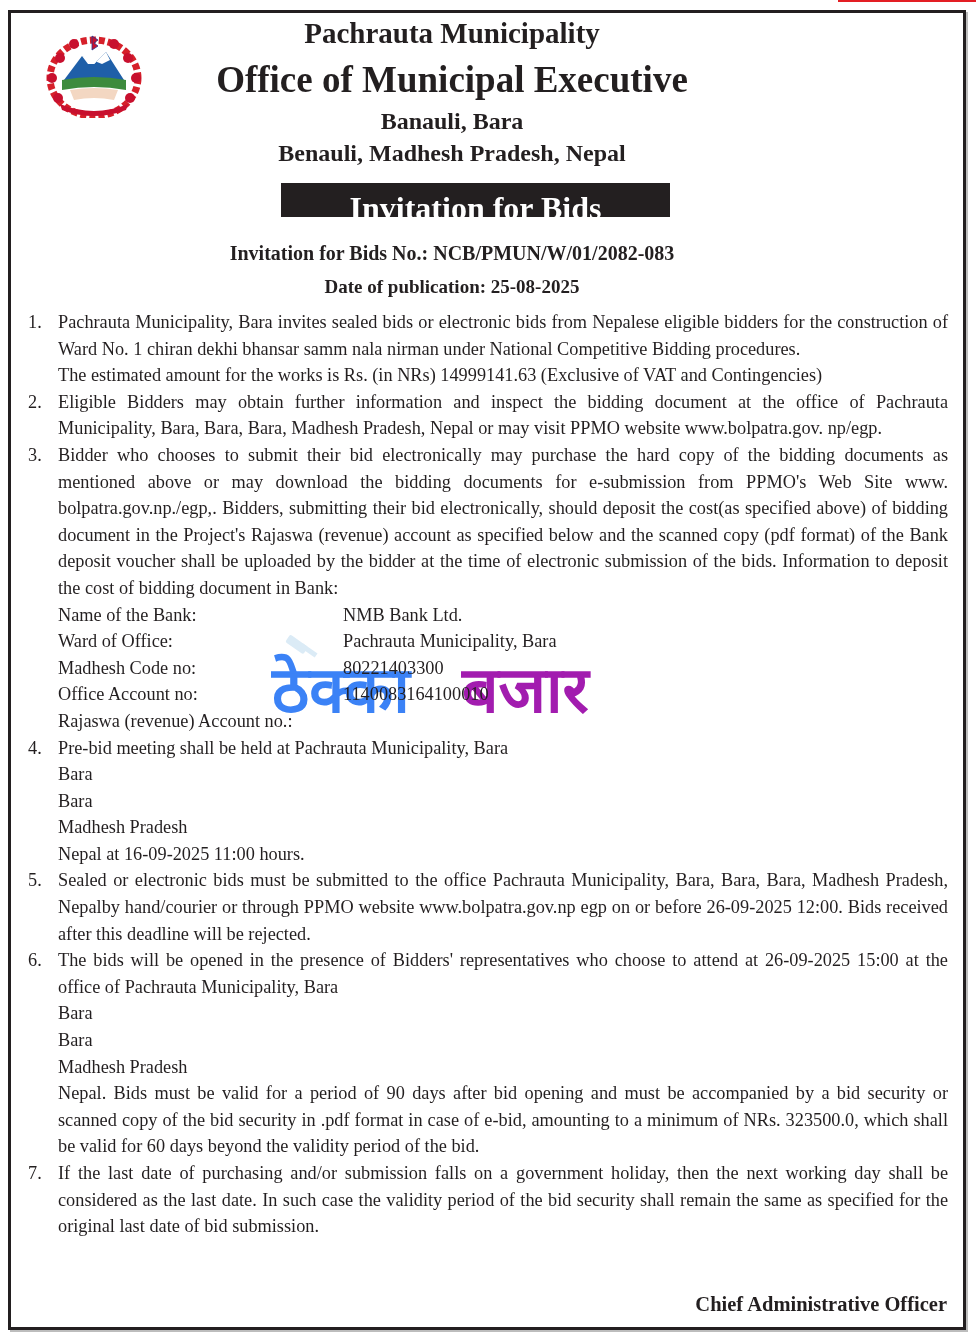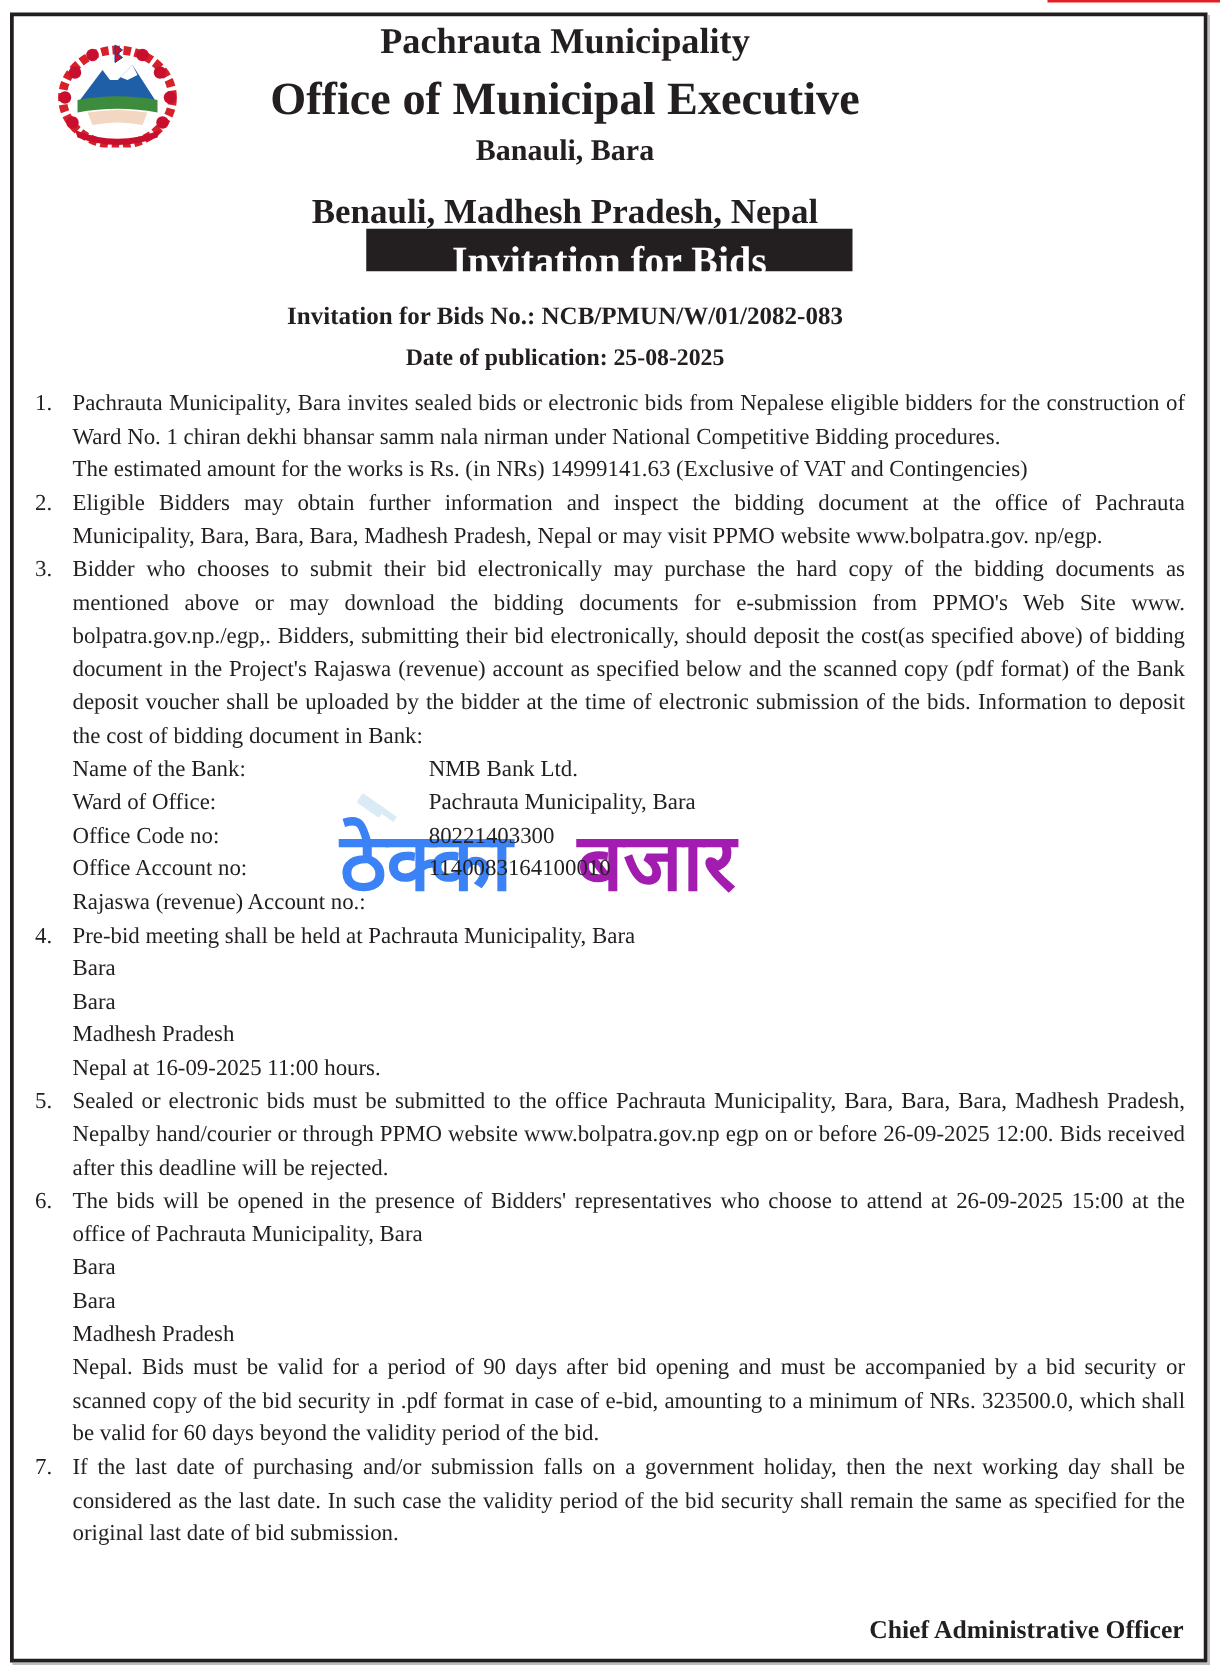--- a/index.html
+++ b/index.html
@@ -19,23 +19,23 @@
   .emblem {
     position: absolute; left: 40px; top: 34px; width: 108px; height: 84px;
   }
   .hdr {
     position: absolute; left: 0; width: 904px; text-align: center; font-weight: bold;
     white-space: nowrap;
   }
   .h1 { top: 17px; font-size: 29px; }
   .h2 { top: 58px; font-size: 37px; }
   .h3 { top: 108px; font-size: 24px; }
-  .h4 { top: 154px; font-size: 28px; }
+  .h4 { top: 140px; font-size: 24px; }
   .title-box {
-    position: absolute; left: 293px; top: 183px; width: 389px; height: 34px;
+    position: absolute; left: 281px; top: 183px; width: 389px; height: 34px;
     background: #231f20; color: #ffffff; text-align: center;
     font-weight: bold; font-size: 32px; line-height: 50px;
   }
   .ifb-no { top: 242px; font-size: 20px; }
   .pub-date { top: 276px; font-size: 19px; }
 
   .watermark {
     position: absolute; left: 272px; top: 640px; width: 440px; height: 100px;
     pointer-events: none;
   }
@@ -124,21 +124,21 @@
       <div class="just">Bidder who chooses to submit their bid electronically may purchase the hard copy of the bidding documents as mentioned above or may download the bidding documents for e-submission from PPMO's Web Site www. bolpatra.gov.np./egp,. Bidders, submitting their bid electronically, should deposit the cost(as specified above) of bidding document in the Project's Rajaswa (revenue) account as specified below and the scanned copy (pdf format) of the Bank deposit voucher shall be uploaded by the bidder at the time of electronic submission of the bids. Information to deposit the cost of bidding document in Bank:</div>
       <div class="bank-row">
         <span class="bank-label">Name of the Bank:</span>
         <span class="bank-value">NMB Bank Ltd.</span>
       </div>
       <div class="bank-row">
         <span class="bank-label">Ward of Office:</span>
         <span class="bank-value">Pachrauta Municipality, Bara</span>
       </div>
       <div class="bank-row">
-        <span class="bank-label">Office Code no:</span>
+        <span class="bank-label">Madhesh Code no:</span>
         <span class="bank-value">80221403300</span>
       </div>
       <div class="bank-row">
         <span class="bank-label">Office Account no:</span>
         <span class="bank-value">1140083164100010</span>
       </div>
       <div class="bank-row">
         <span class="bank-label">Rajaswa (revenue) Account no.:</span>
       </div>
     </div>

